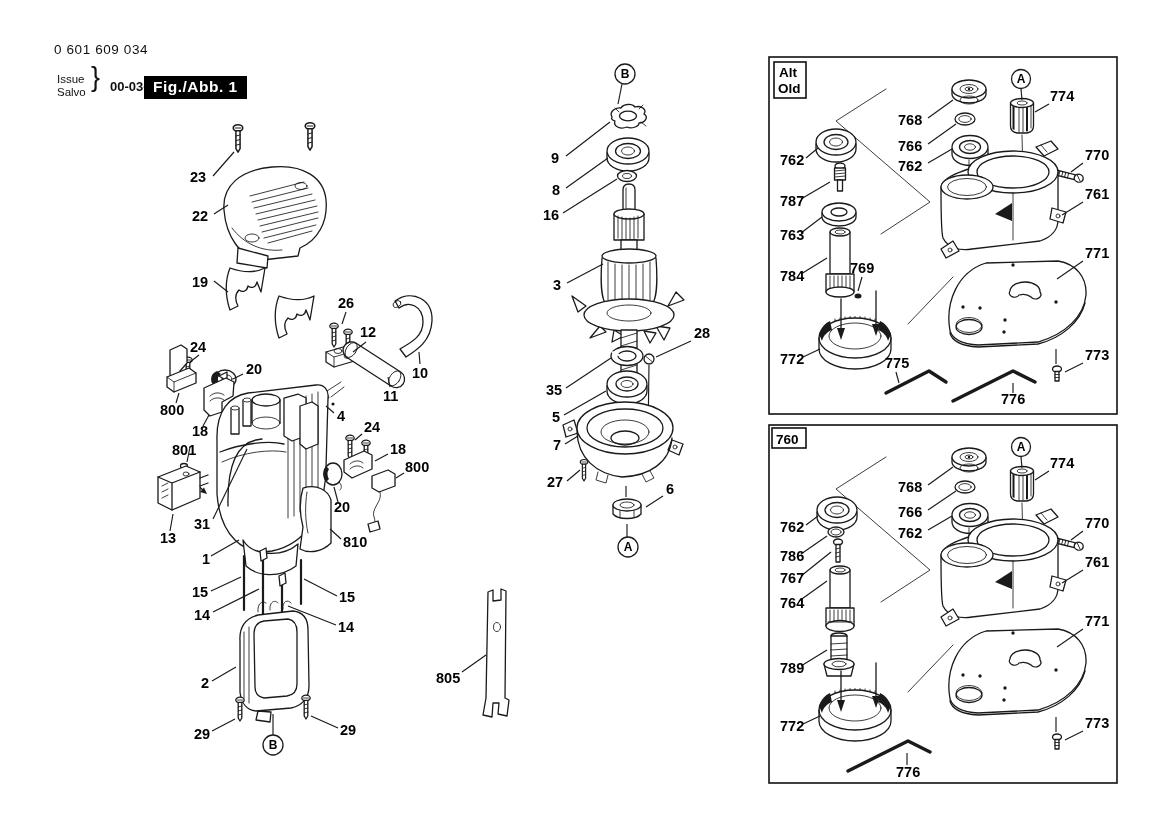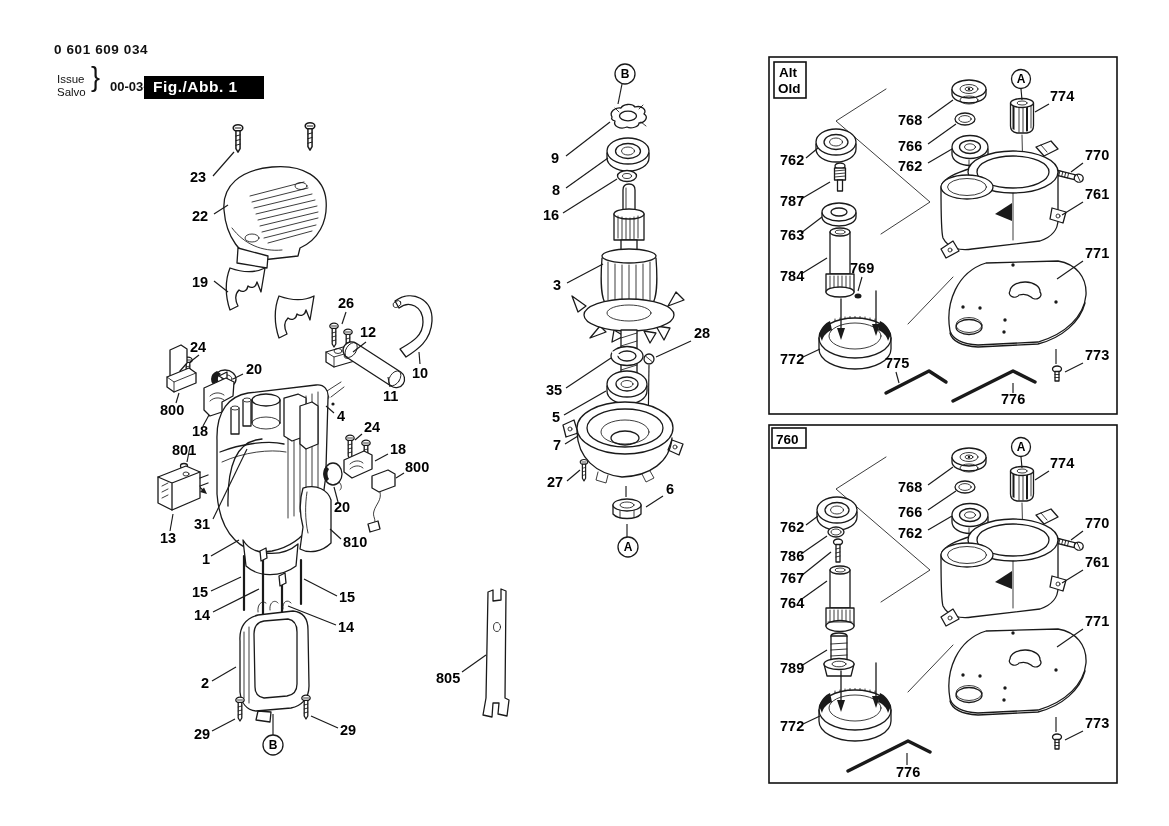--- a/index.html
+++ b/index.html
@@ -1,24 +1,24 @@
 <!DOCTYPE html>
 <html><head>
 <meta charset="utf-8">
 <style>
   html,body{margin:0;padding:0;background:#e8e8e8;}
   .page{position:relative;width:1169px;height:826px;background:#ffffff;overflow:hidden;
         font-family:"Liberation Sans","DejaVu Sans",sans-serif;}
   .abs{position:absolute;}
-  .partnum{left:54px;top:42px;font-size:13.5px;font-weight:bold;color:#111;letter-spacing:.6px;}
+  .partnum{left:54px;top:42px;font-size:13.5px;font-weight:normal;color:#111;letter-spacing:.6px;}
   .issue{left:57px;top:73px;font-size:11.5px;line-height:13px;color:#111;}
   .brace{left:91px;top:62px;font-size:27px;font-weight:400;color:#111;}
   .date{left:110px;top:79px;font-size:13px;font-weight:bold;color:#111;}
   .figbox{left:144px;top:76px;background:#000;color:#fff;font-size:15.5px;font-weight:bold;
-          padding:2px 26px 3px 9px;letter-spacing:.5px;}
+          padding:2px 9px 3px 9px;letter-spacing:.5px;}
   .footer{left:604px;top:736px;font-size:11.5px;line-height:13.5px;color:#222;}
   svg text{font-family:"Liberation Sans","DejaVu Sans",sans-serif;}
   .lbl{font-size:14.5px;font-weight:bold;fill:#000;}
   .ref{font-size:12px;font-weight:bold;fill:#000;text-anchor:middle;}
   .tag{font-size:13.5px;font-weight:bold;fill:#000;}
   .s{fill:none;stroke:#1a1a1a;stroke-width:1.3;stroke-linecap:round;stroke-linejoin:round;}
   .f{fill:#fff;stroke:#1a1a1a;stroke-width:1.3;stroke-linejoin:round;}
   .t{stroke-width:.85;}
   .d{fill:#1a1a1a;stroke:none;}
   .ldr{fill:none;stroke:#1a1a1a;stroke-width:1.15;}

